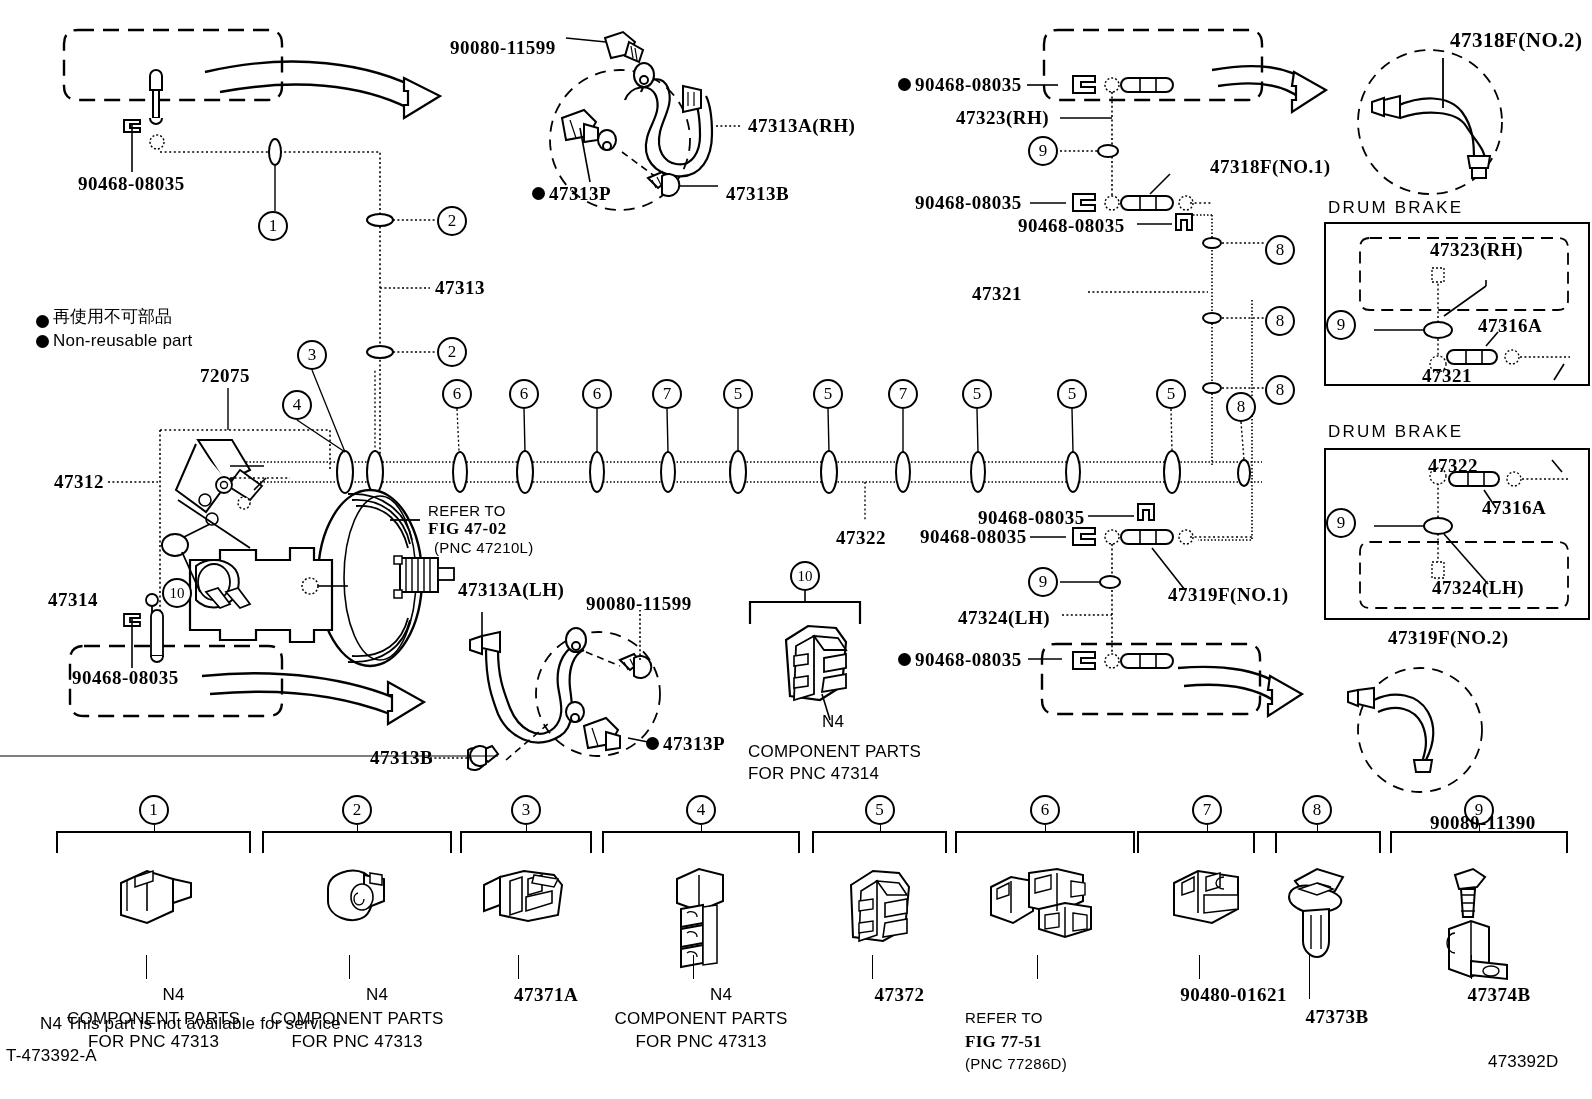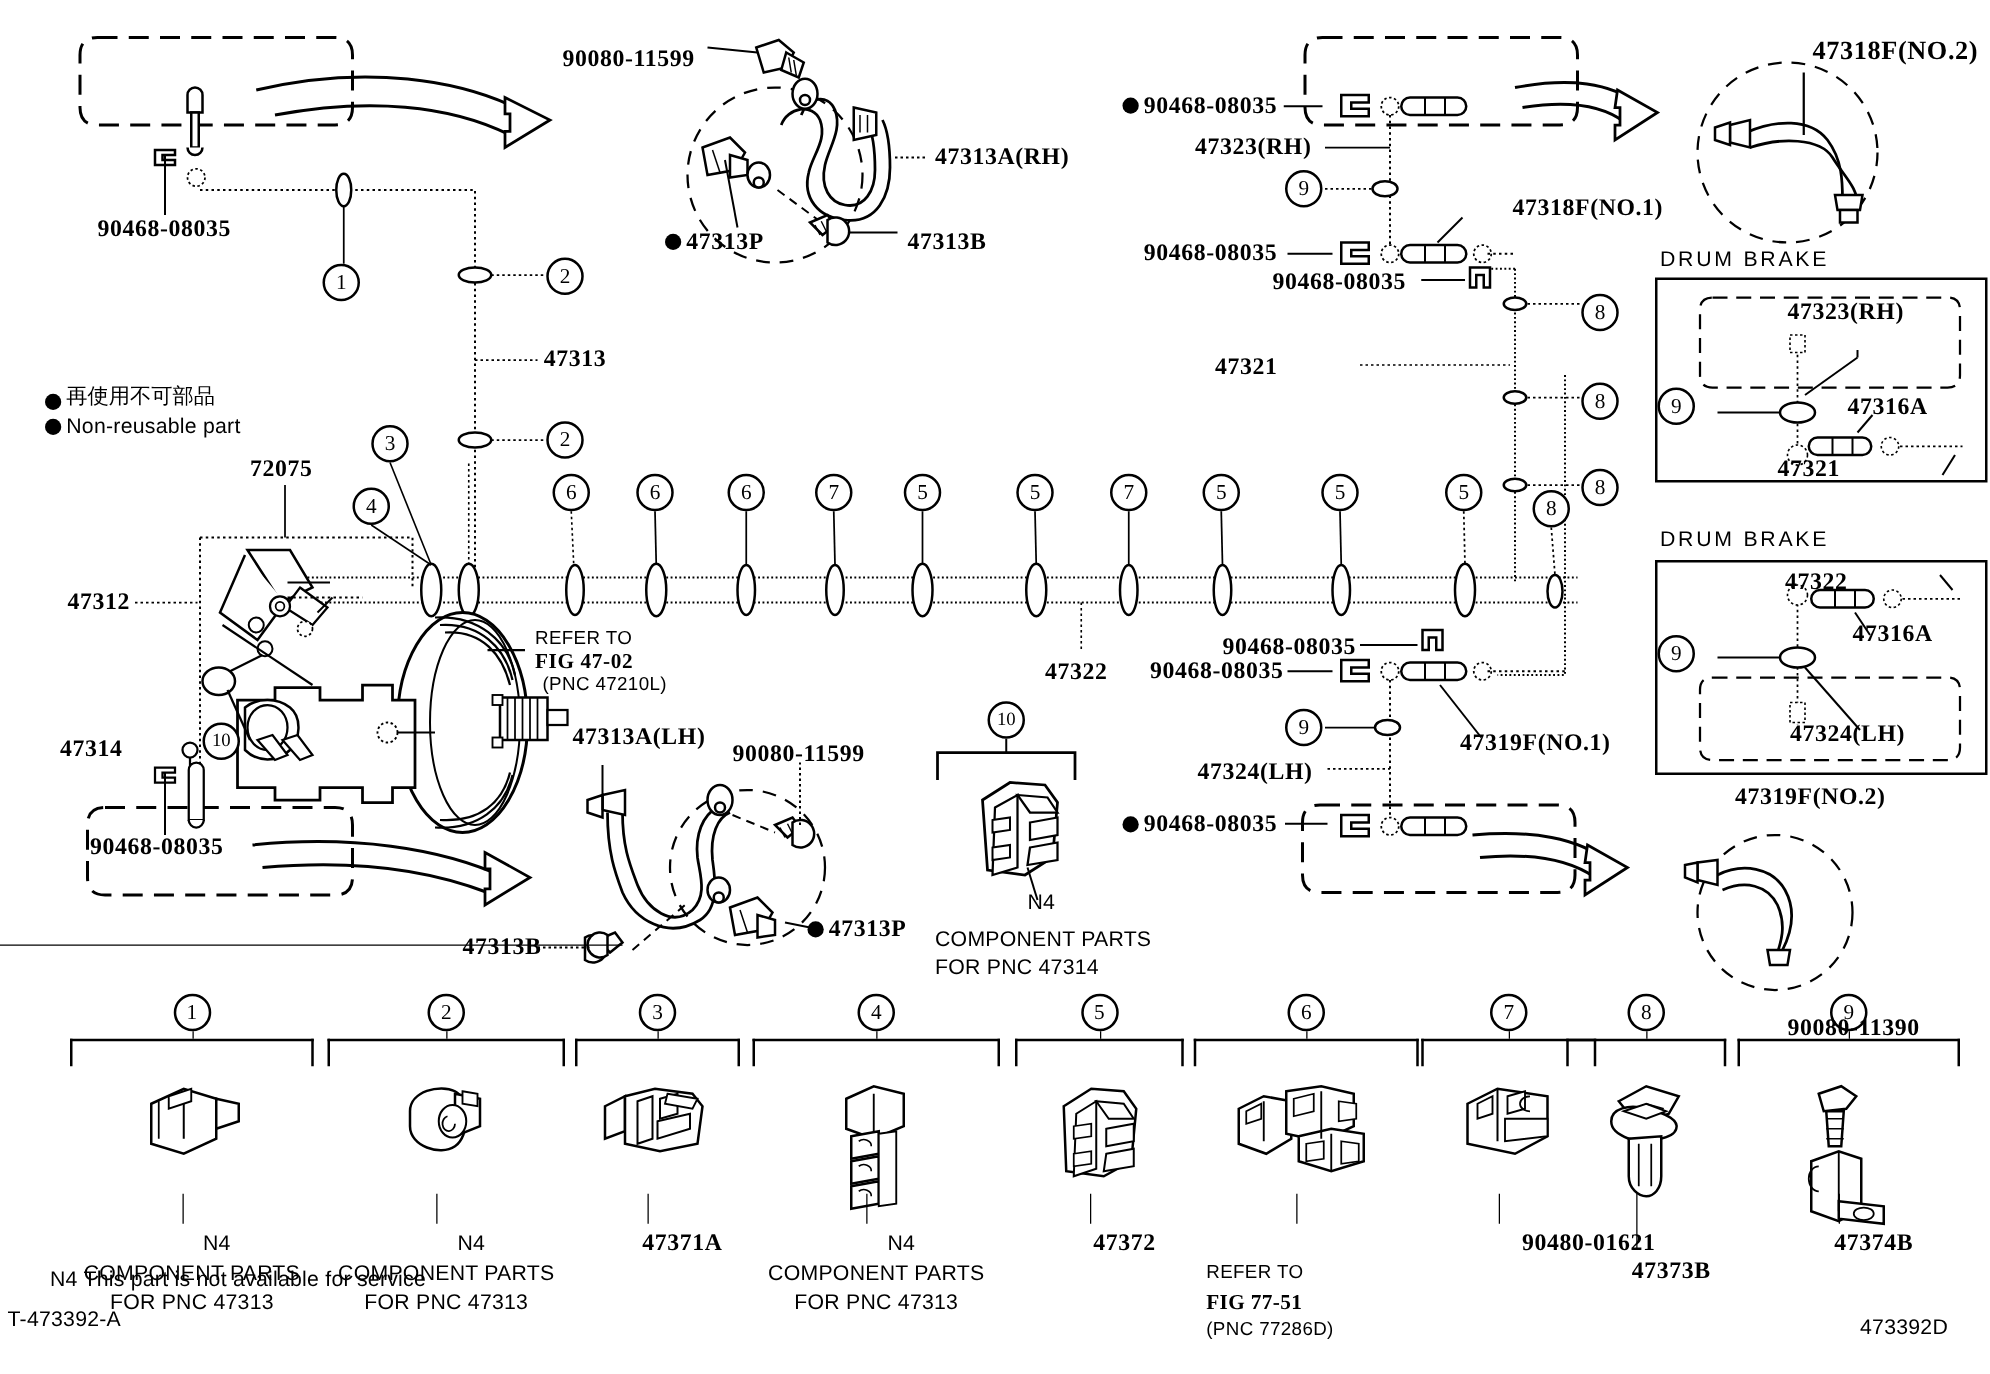--- a/index.html
+++ b/index.html
@@ -666,21 +666,21 @@
           <path d="M10,20 l24,-12 l40,6 l0,32 l-26,14 l-38,-8 Z"></path>
           <path d="M34,8 l0,42" stroke-width="1.6"></path>
           <path d="M18,20 l12,-6 l0,14 l-12,4 Z" stroke-width="1.5"></path>
           <path d="M42,14 l14,-4 l0,14 l-14,4 Z" stroke-width="1.5"></path>
           <path d="M60,14 a8,6 0 1 0 0,12" stroke-width="1.4" fill="none"></path>
           <path d="M40,32 l34,0 l0,14 l-34,4 Z" stroke-width="1.5"></path>
         </g>
         </svg>
       </div>
       <div class="abs lead-v" style="left: 1199px; top: 955px; height: 24px;"></div>
-      <div class="abs pn" style="left: 1167px; top: 985px; width: 120px; text-align: center; margin-left: 44px;">90480-01621</div>
+      <div class="abs pn" style="left: 1167px; top: 985px; width: 120px; text-align: right;">90480-01621</div>
       <div class="abs balloon" style="left: 1302px; top: 795px;">8</div>
       <div class="abs lead-v" style="left: 1317px; top: 825px; height: 6px;"></div>
       <div class="abs bracket" style="left: 1253px; top: 831px; width: 128px;"></div>
       <div class="abs" style="left: 1267px; top: 863px; width: 100px; display: flex; justify-content: center;">
         <svg width="80" height="110" viewBox="0 0 80 110">
         <g fill="#fff" stroke="#000" stroke-width="2">
           <path d="M18,18 l22,-12 l26,8 l-8,14 l-24,10 Z"></path>
           <path d="M12,34 C12,24 26,20 40,24 C58,28 66,34 64,40 C62,48 40,52 26,48 C16,44 12,40 12,34 Z"></path>
           <path d="M22,26 l18,-6 l16,6 l-16,6 Z" stroke-width="1.5"></path>
           <path d="M40,20 l14,4" stroke-width="1.4"></path>

